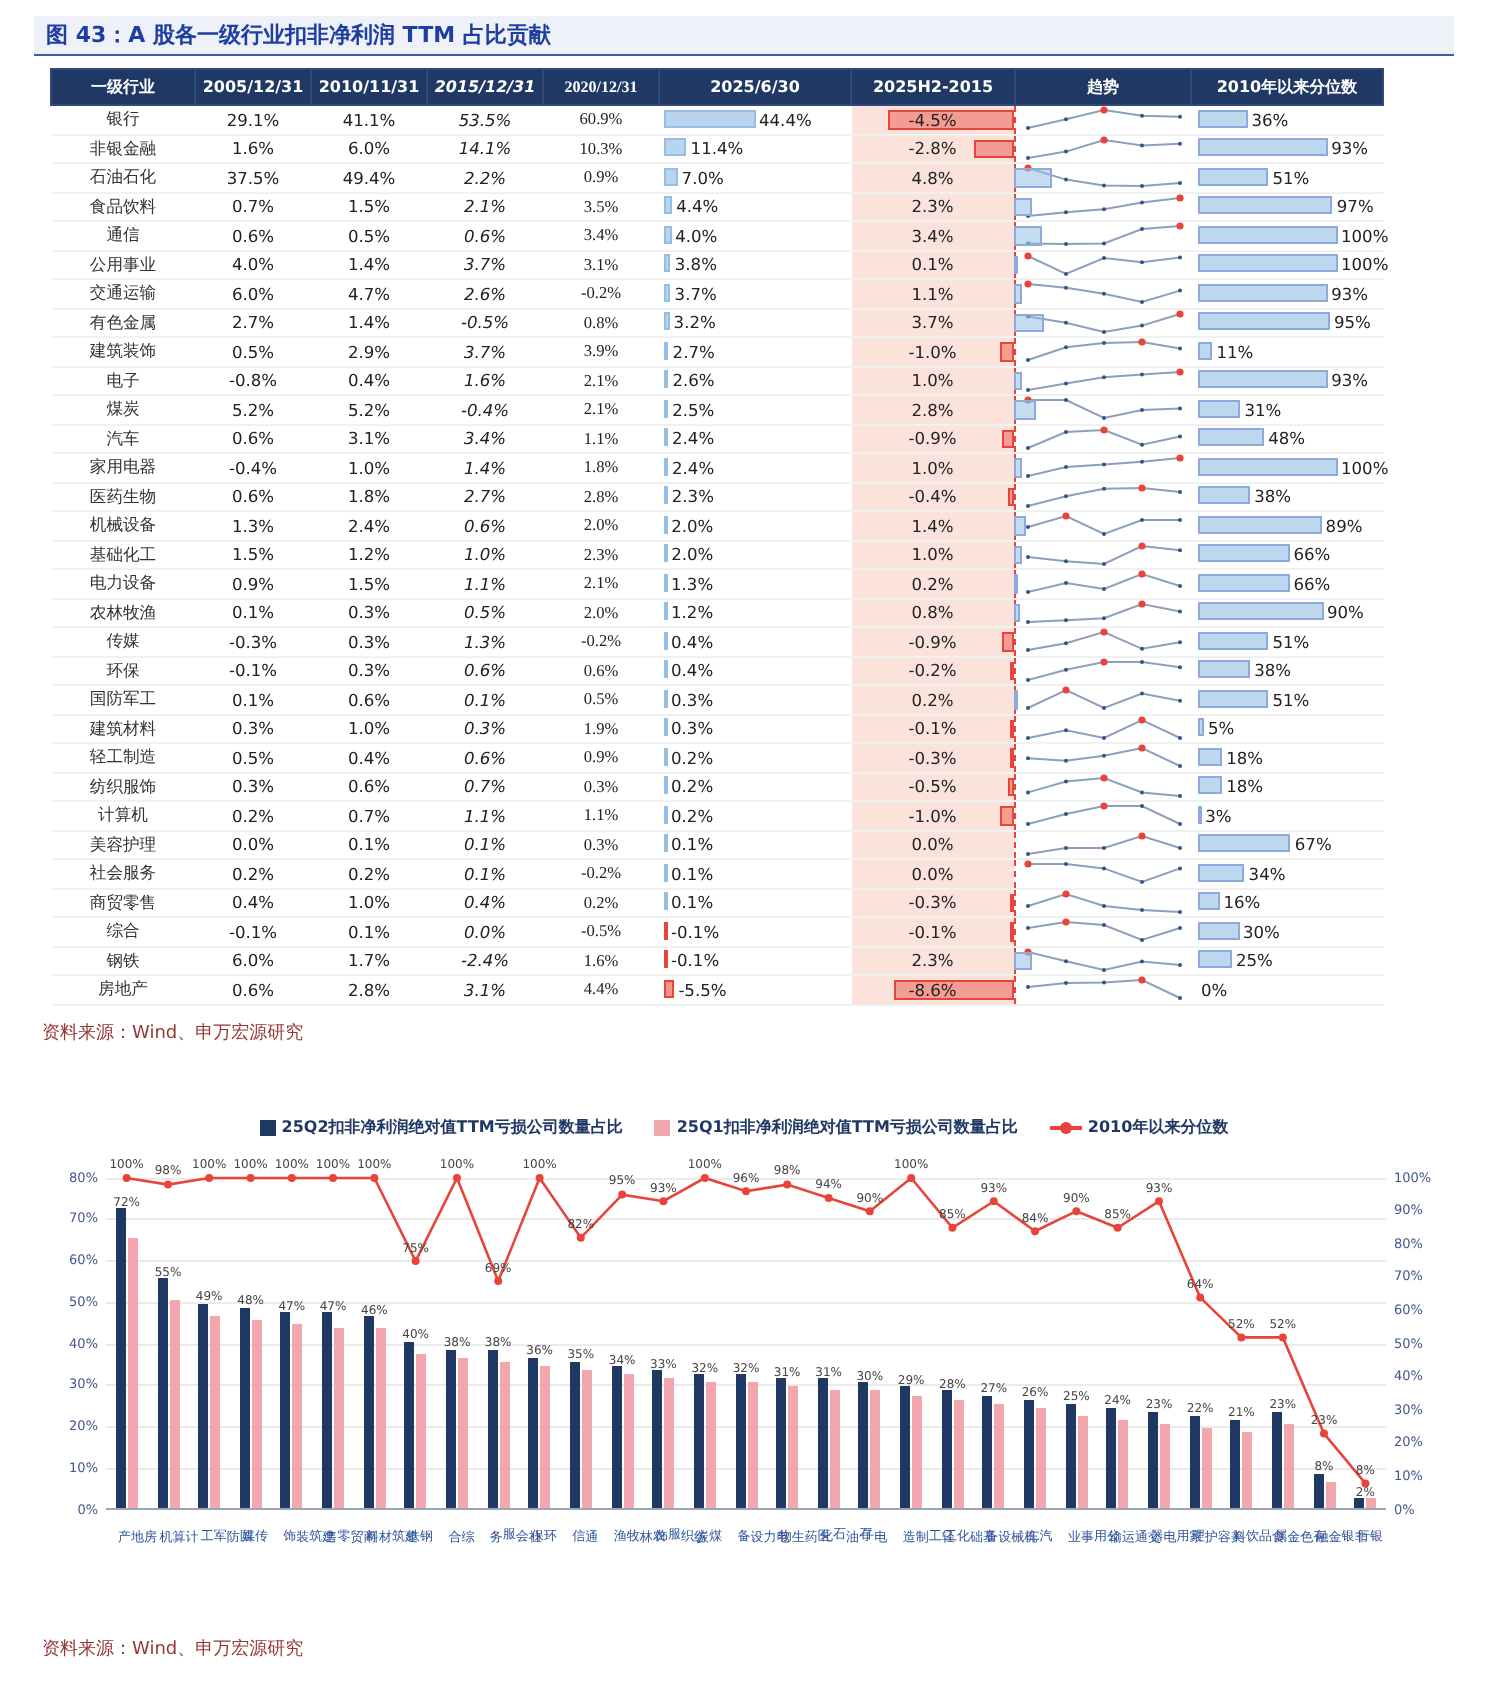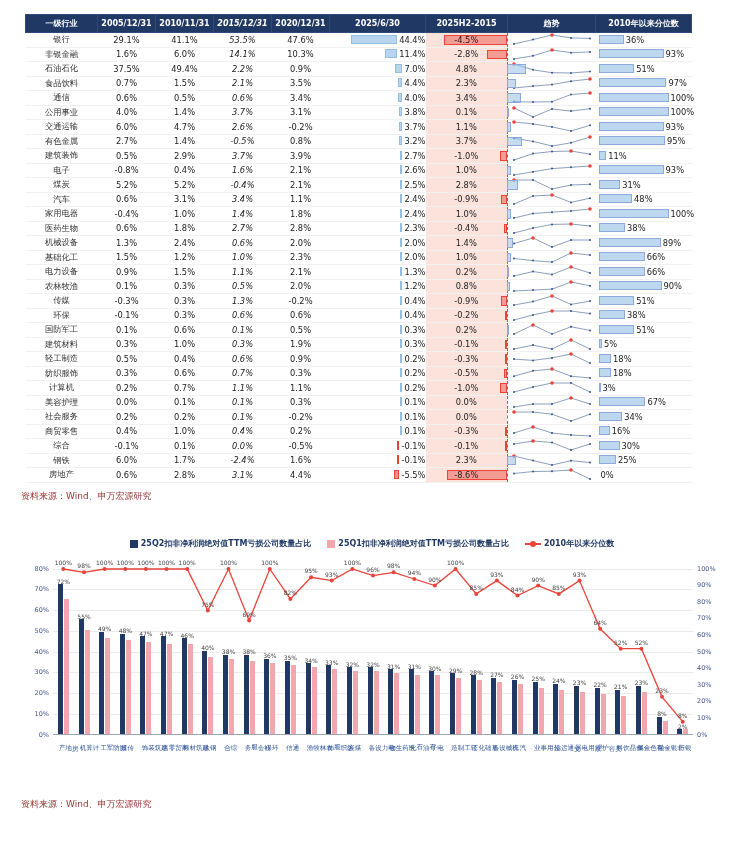--- a/index.html
+++ b/index.html
@@ -13,28 +13,28 @@
   .source{color:#953735;font-size:9px;margin-top:7px;padding-left:4px;}
 
   
   table.t43{border-collapse:collapse;table-layout:fixed;width:666px;font-size:8.3px;margin-top:6px;margin-left:8px;}
   .t43 th{background:#1f3864;color:#fff;font-weight:bold;height:18px;text-align:center;
           border:1px solid #31487a;font-size:8px;white-space:nowrap;overflow:hidden;}
   .t43 th:nth-child(1),.t43 td:nth-child(1){width:72px;}
   .t43 th:nth-child(2),.t43 td:nth-child(2){width:58px;}
   .t43 th:nth-child(3),.t43 td:nth-child(3){width:58px;}
   .t43 th:nth-child(4),.t43 td:nth-child(4){width:58px;font-style:italic;}
-  .t43 th:nth-child(5),.t43 td:nth-child(5){width:58px;}
+  .t43 th:nth-child(5),.t43 td:nth-child(5){width:58px;font-family:Liberation Serif, serif;}
   .t43 th:nth-child(6),.t43 td:nth-child(6){width:96px;}
   .t43 th:nth-child(7),.t43 td:nth-child(7){width:82px;}
   .t43 th:nth-child(8),.t43 td:nth-child(8){width:88px;}
   .t43 th:nth-child(9),.t43 td:nth-child(9){width:96px;}
   .t43 td{height:14.5px;text-align:center;border-bottom:1px solid #f1f1f1;white-space:nowrap;}
   .t43 td.ind{color:#333;}
-  .t43 td.c5{text-align:right;padding-left:2px;}
+  .t43 td.c5{text-align:left;padding-left:2px;}
   .dbar{display:inline-block;height:9px;vertical-align:-1px;background:#b9d4ee;border:1px solid #94bee4;}
   .dbar.neg{background:#f2948c;border-color:#e8443a;}
   .dv{margin-left:2px;}
   .t43 td.c6{position:relative;background:#fbe3dc;border-right:1px dashed #e8443a;}
   .cbar{position:absolute;top:2px;bottom:2px;}
   .cbar.cneg{right:0;background:rgba(232,68,58,.45);border:1px solid #e8443a;}
   .cbar.cpos{left:100%;background:rgba(148,190,228,.55);border:1px solid #8eaadb;}
   .cv{position:relative;z-index:2;}
   .t43 td.c8{text-align:left;padding-left:3px;}
   .pbar{display:inline-block;height:9px;vertical-align:-1px;background:#bdd7ee;border:1px solid #8eaadb;}
@@ -56,41 +56,44 @@
   .x-label{position:absolute;writing-mode:vertical-rl;font-size:6.5px;color:#2f5496;line-height:1;letter-spacing:0.5px;}
   .axis-label{position:absolute;font-size:6.5px;color:#44568f;}
   .axis-label.left{width:30px;text-align:right;}
 </style>
 </head>
 <body>
 
 <div class="page">
 
   <section>
+    <div class="fig-title">
+      <span>图 43：A 股各一级行业扣非净利润 TTM 占比贡献</span>
+    </div>
     <table class="t43">
       <thead>
         <tr>
             <th>一级行业</th>
             <th>2005/12/31</th>
             <th>2010/11/31</th>
             <th>2015/12/31</th>
             <th>2020/12/31</th>
             <th>2025/6/30</th>
             <th>2025H2-2015</th>
             <th>趋势</th>
             <th>2010年以来分位数</th>
           </tr>
       </thead>
       <tbody>
           <tr>
             <td class="ind">银行</td>
             <td>29.1%</td>
             <td>41.1%</td>
             <td>53.5%</td>
-            <td>47.6%</td>
+            <td>60.9%</td>
             <td class="c5"><span class="dbar" style="width:46.0px"></span><span class="dv">44.4%</span></td>
             <td class="c6"><span class="cbar cneg" style="width:63.0px"></span><span class="cv">-4.5%</span></td>
             <td>
               <svg width="84" height="13" style="display:block;margin:0 auto;">
                 <polyline fill="none" stroke="#8e9fbc" stroke-width="1" points="4.0,11.0 23.0,6.6 42.0,2.0 61.0,4.9 80.0,5.4"></polyline>
                 <circle cx="4.0" cy="11.0" r="1" fill="#31538f"></circle>
                 <circle cx="23.0" cy="6.6" r="1" fill="#31538f"></circle>
                 <circle cx="42.0" cy="2.0" r="1.8" fill="#e8443a"></circle>
                 <circle cx="61.0" cy="4.9" r="1" fill="#31538f"></circle>
                 <circle cx="80.0" cy="5.4" r="1" fill="#31538f"></circle>

